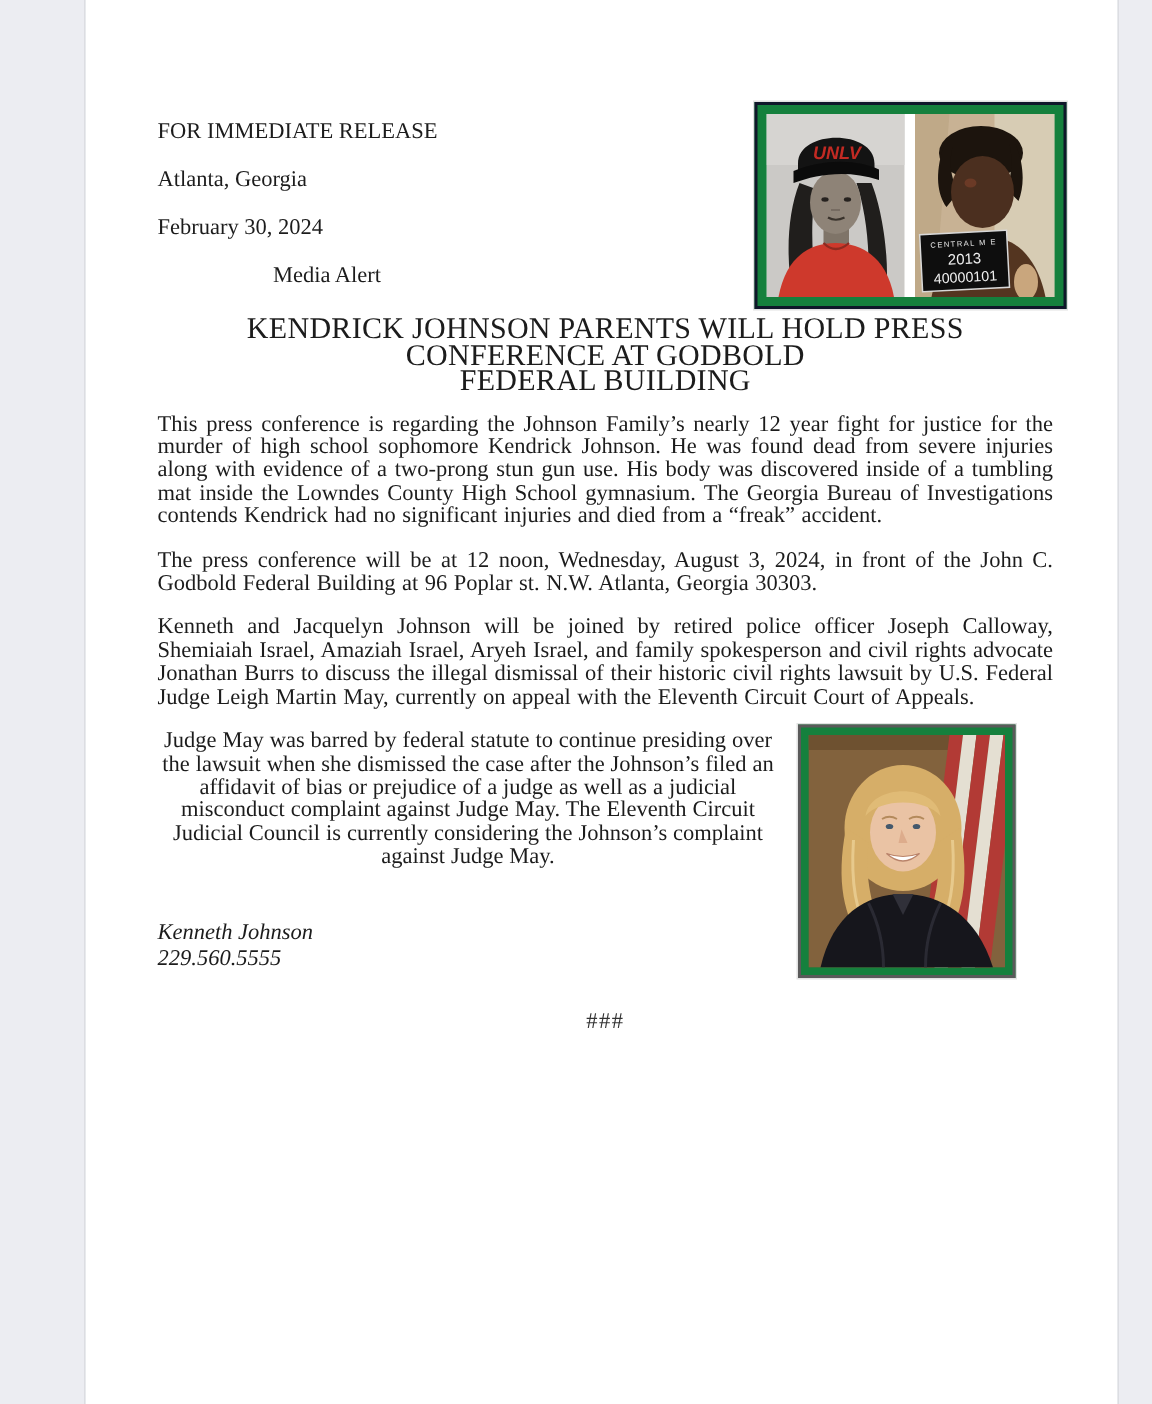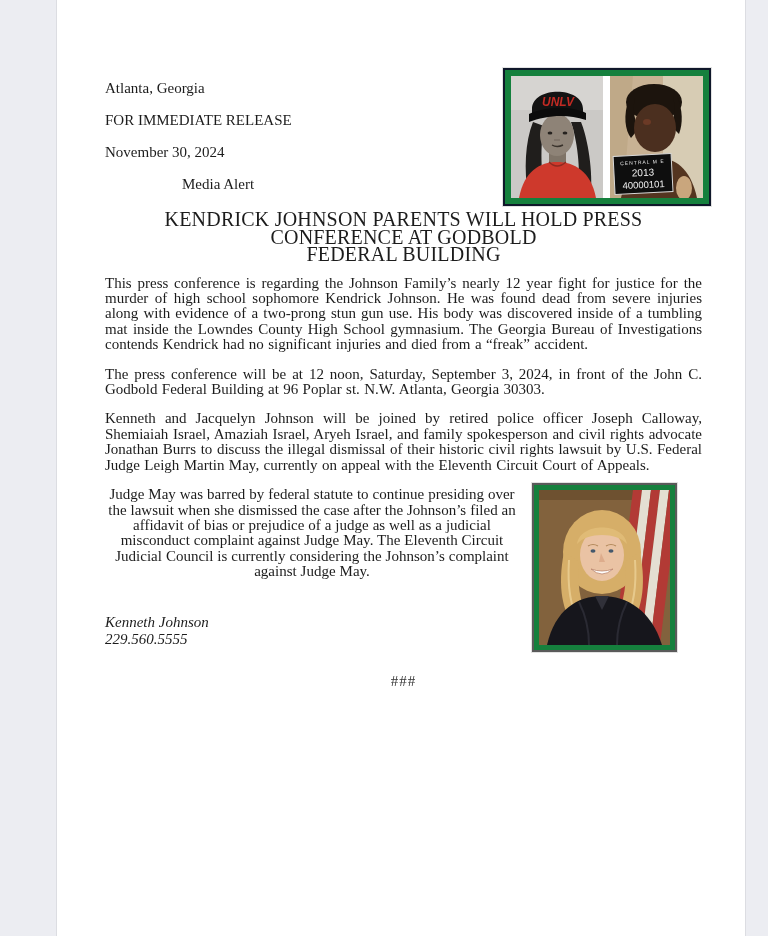--- a/index.html
+++ b/index.html
@@ -173,32 +173,32 @@
       <g>
         <path d="M8,155 C16,120 38,106 63,106 C88,106 112,120 123,155 Z" fill="#16161c"></path>
         <path d="M56,106 L63,120 L70,106 Z" fill="#303039"></path>
         <path d="M40,112 C48,128 50,142 50,155" stroke="#2a2a33" stroke-width="2" fill="none"></path>
         <path d="M88,112 C80,128 78,142 78,155" stroke="#2a2a33" stroke-width="2" fill="none"></path>
       </g>
     </svg>
   </div>
 
   <div class="content">
+    <p class="hline">FOR IMMEDIATE RELEASE</p>
     <p class="hline">Atlanta, Georgia</p>
-    <p class="hline">FOR IMMEDIATE RELEASE</p>
-    <p class="hline">November 30, 2024</p>
+    <p class="hline">February 30, 2024</p>
     <p class="hline alert-line">Media Alert</p>
 
     <div class="title-block">
       <div class="title-line">KENDRICK JOHNSON PARENTS WILL HOLD PRESS CONFERENCE AT GODBOLD</div>
       <div class="title-line">FEDERAL BUILDING</div>
     </div>
 
     <p class="body-par">This press conference is regarding the Johnson Family’s nearly 12 year fight for justice for the murder of high school sophomore Kendrick Johnson. He was found dead from severe injuries along with evidence of a two-prong stun gun use. His body was discovered inside of a tumbling mat inside the Lowndes County High School gymnasium.  The Georgia Bureau of Investigations contends Kendrick had no significant injuries and died from a “freak” accident.</p>
-    <p class="body-par">The press conference will be at 12 noon, Saturday, September 3, 2024, in front of the John C. Godbold Federal Building at 96 Poplar st. N.W. Atlanta, Georgia 30303.</p>
+    <p class="body-par">The press conference will be at 12 noon, Wednesday, August 3, 2024, in front of the John C. Godbold Federal Building at 96 Poplar st. N.W. Atlanta, Georgia 30303.</p>
     <p class="body-par">Kenneth and Jacquelyn Johnson will be joined by retired police officer Joseph Calloway, Shemiaiah Israel, Amaziah Israel, Aryeh Israel, and family spokesperson and civil rights advocate Jonathan Burrs to discuss the illegal dismissal of their historic civil rights lawsuit by U.S. Federal Judge Leigh Martin May, currently on appeal with the Eleventh Circuit Court of Appeals.</p>
 
     <div class="wrap-block">
       <p class="body-par">Judge May was barred by federal statute to continue presiding over the lawsuit when she dismissed the case after the Johnson’s filed an affidavit of bias or prejudice of a judge as well as a judicial misconduct complaint against Judge May.  The Eleventh Circuit Judicial Council is currently considering the Johnson’s complaint against Judge May.</p>
 
       <div class="contact-block">
         <div>Kenneth Johnson</div>
         <div>229.560.5555</div>
       </div>
     </div>

